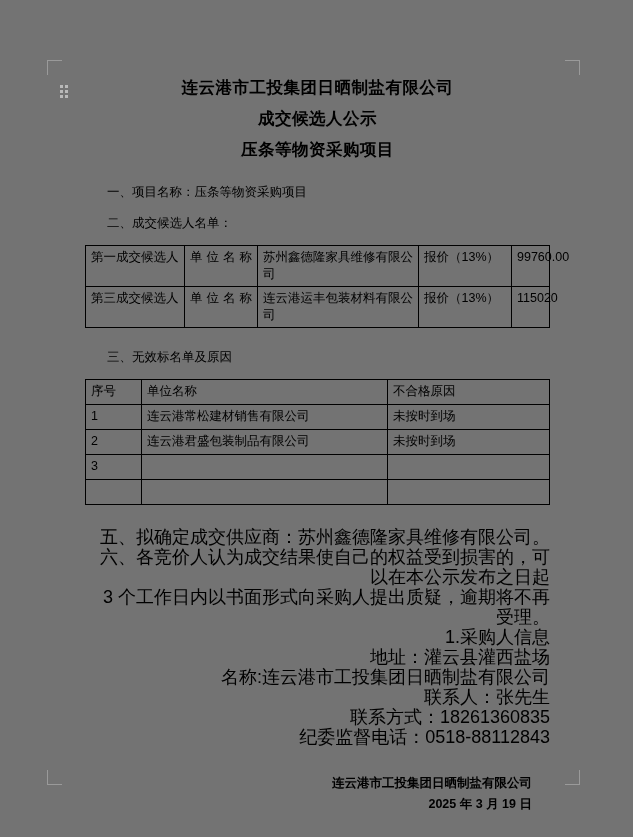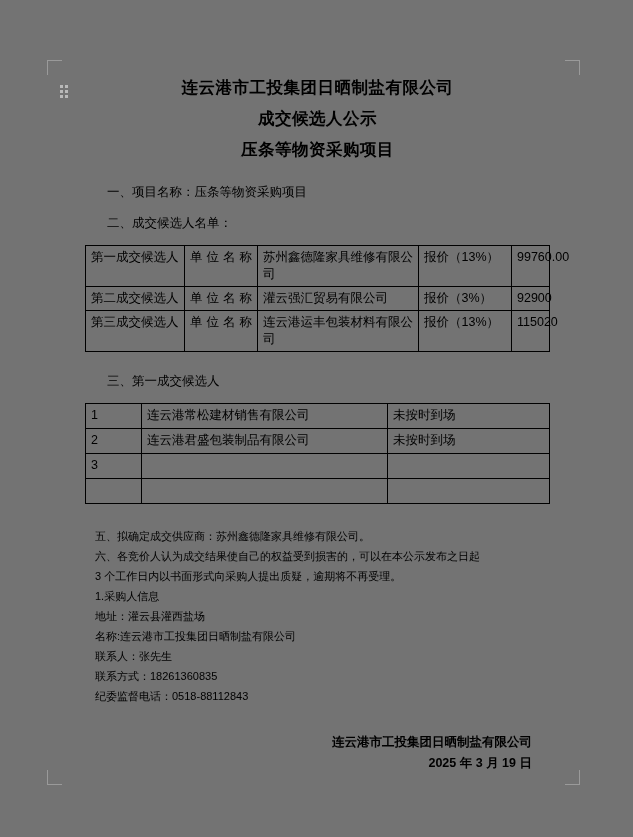--- a/index.html
+++ b/index.html
@@ -100,24 +100,25 @@
   .tbl-candidates .c4 { width: auto; }
 
   
   .tbl-invalid { margin-top: 4px; width: 100%; }
   .tbl-invalid .i0 { width: 45px; }
   .tbl-invalid .i1 { width: 235px; }
   .tbl-invalid .i2 { width: auto; }
   .tbl-invalid td { height: 18px; }
 
   .para {
-    font-size: 11px;
+    font-size: 18px;
     line-height: 20px;
     padding-left: 10px;
     margin: 0;
+    text-align: right;
   }
   .block-paras { margin-top: 22px; }
 
   .signature {
     margin-top: 26px;
     text-align: right;
     font-size: 12.5px;
     font-weight: bold;
     line-height: 21px;
     padding-right: 18px;
@@ -155,40 +156,38 @@
     <table class="doc tbl-candidates">
       <tbody>
         <tr>
           <td class="c0">第一成交候选人</td>
           <td class="c1">单位名称</td>
           <td class="c2">苏州鑫德隆家具维修有限公司</td>
           <td class="c3">报价（13%）</td>
           <td class="c4">99760.00</td>
         </tr>
         <tr>
-          <td class="c0">第二成交候选人</td>
-          <td class="c1">单位名称</td>
-          <td class="c2">灌云强汇贸易有限公司</td>
-          <td class="c3">报价（3%）</td>
-          <td class="c4">92900</td>
-        </tr>
-        <tr>
           <td class="c0">第三成交候选人</td>
           <td class="c1">单位名称</td>
           <td class="c2">连云港运丰包装材料有限公司</td>
           <td class="c3">报价（13%）</td>
           <td class="c4">115020</td>
         </tr>
       </tbody>
     </table>
 
-    <div class="section-line heading3">三、第一成交候选人</div>
+    <div class="section-line heading3">三、无效标名单及原因</div>
 
     <table class="doc tbl-invalid">
       <tbody>
+        <tr>
+          <td class="i0">序号</td>
+          <td class="i1">单位名称</td>
+          <td class="i2">不合格原因</td>
+        </tr>
         <tr>
           <td class="i0">1</td>
           <td class="i1">连云港常松建材销售有限公司</td>
           <td class="i2">未按时到场</td>
         </tr>
         <tr>
           <td class="i0">2</td>
           <td class="i1">连云港君盛包装制品有限公司</td>
           <td class="i2">未按时到场</td>
         </tr>

